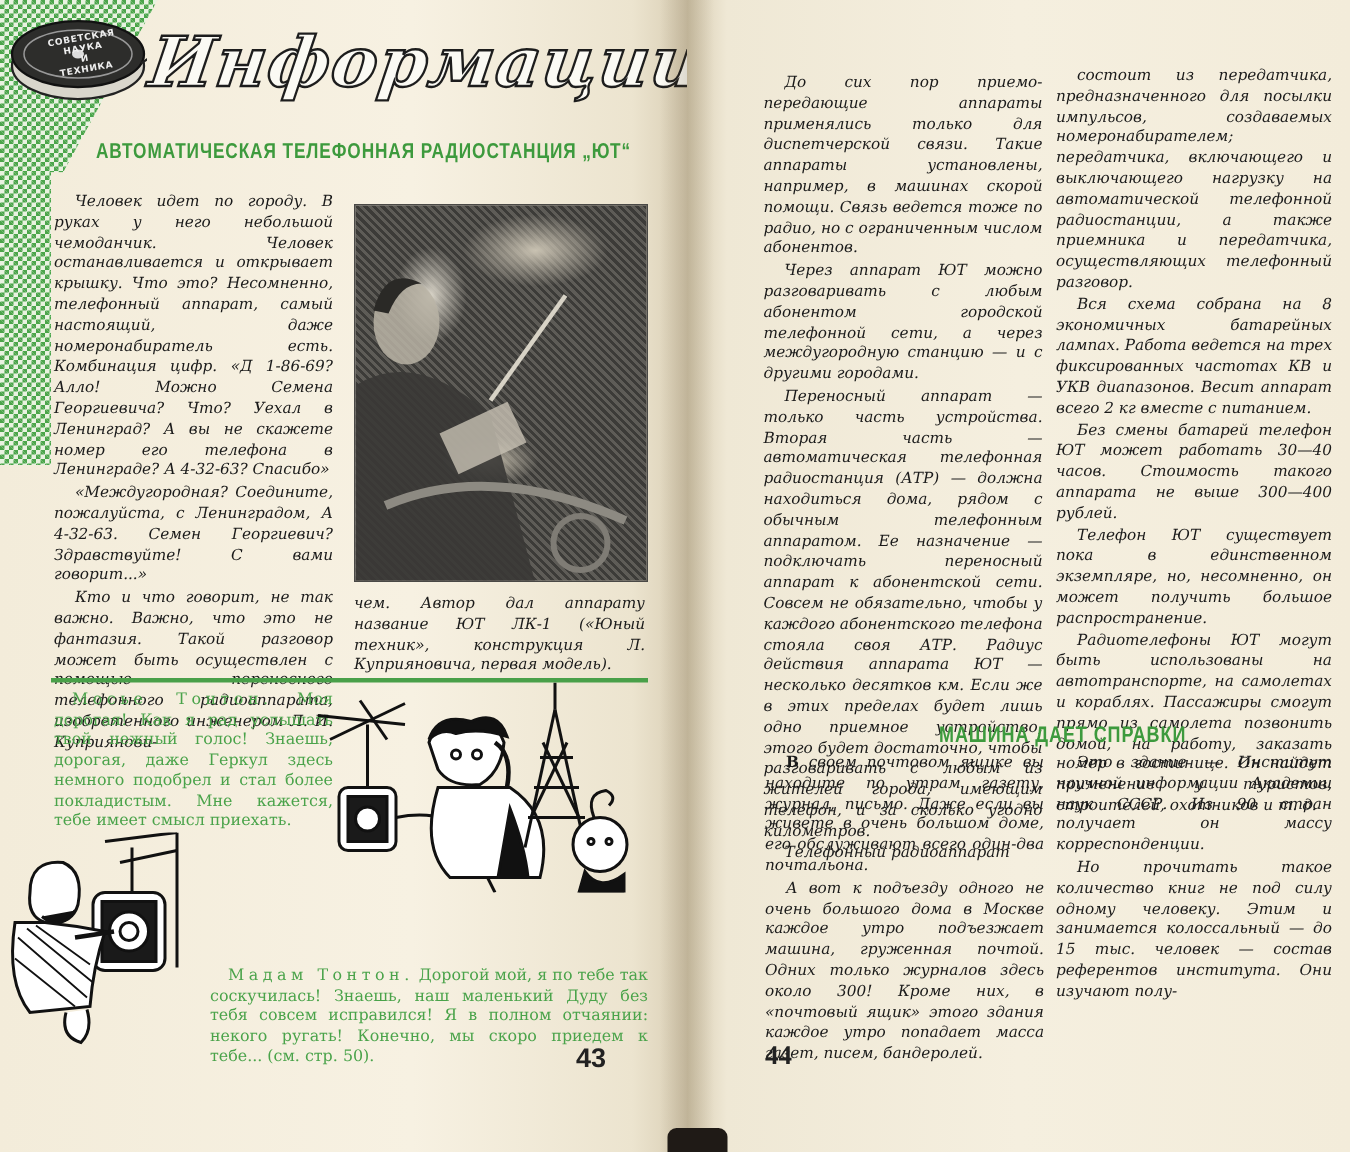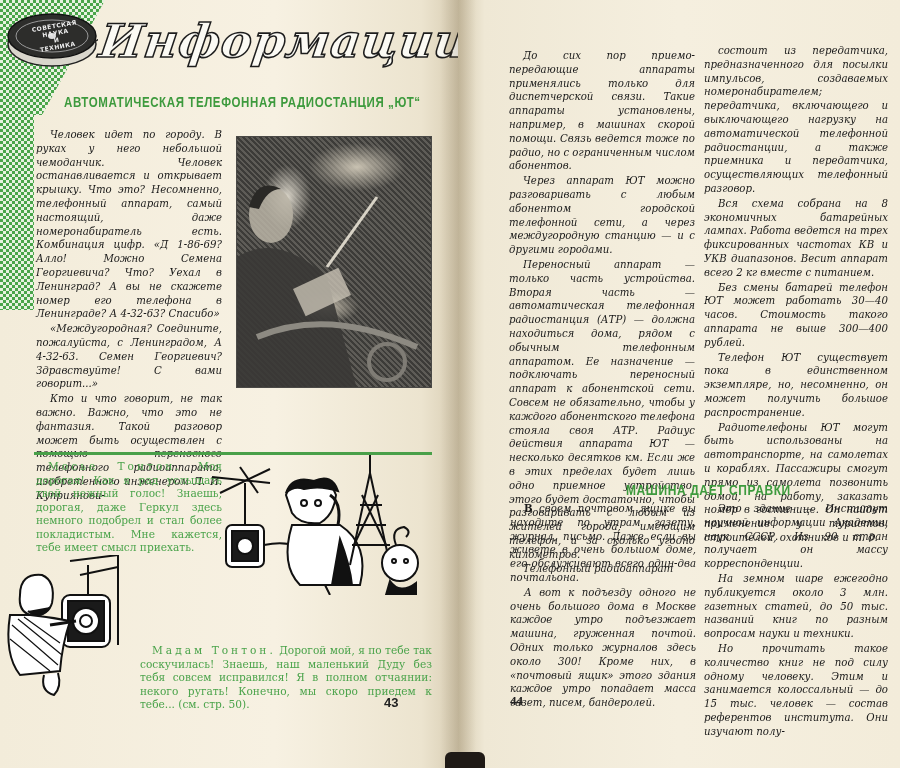--- a/index.html
+++ b/index.html
@@ -70,21 +70,21 @@
   .green-text { position: absolute; font-family: "DejaVu Serif", serif; color: #4aa34a; font-size: 10.6px;
     line-height: 13.5px; text-align: justify; }
   .green-text p { text-indent: 12px; }
   .spaced { letter-spacing: 3px; }
   .gt-1 { left: 36px; top: 460px; width: 186px; }
   .gt-2 { left: 140px; top: 612px; width: 292px; margin-top: 32px; }
 
   .cartoon-1 { position: absolute; left: 200px; top: 455px; width: 240px; height: 140px; }
   .cartoon-2 { position: absolute; left: 0px; top: 555px; width: 130px; height: 160px; }
 
-  .page-num { position: absolute; font-family: "Liberation Sans", sans-serif; font-weight: bold; font-size: 13px; color: #222; text-align: center; }
+  .page-num { position: absolute; font-family: "Liberation Sans", sans-serif; font-weight: bold; font-size: 18px; color: #222; text-align: center; }
   .pn-43 { left: 384px; top: 695px; }
   .pn-44 { left: 510px; top: 693px; font-family: Liberation Serif, serif; }
 </style>
 </head>
 <body>
 
 <div class="spread">
 
   <div class="page page-left">
     <div class="checker"></div>
@@ -121,20 +121,21 @@
         <ellipse cx="34" cy="78" rx="22" ry="28" fill="#b9b3a4" opacity="0.85"></ellipse>
         <path d="M12 70 Q20 40 44 52 Q30 52 22 72 Z" fill="#2a2926"></path>
         <path d="M0 120 Q40 95 90 140 L120 252 L0 252 Z" fill="#3a3936" opacity="0.9"></path>
         <line x1="90" y1="130" x2="140" y2="60" stroke="#d8d3c6" stroke-width="3"></line>
         <rect x="60" y="140" width="50" height="30" fill="#c8c2b4" opacity="0.8" transform="rotate(-25 85 155)"></rect>
         <path d="M20 200 Q90 170 180 210" stroke="#8d8a82" stroke-width="6" fill="none"></path>
         <circle cx="150" cy="225" r="18" fill="none" stroke="#7f7c75" stroke-width="4"></circle>
       </svg>
     </div>
 
+    <div class="col col-caption">чем. Автор дал аппарату название ЮТ ЛК-1 («Юный техник», конструкция Л. Куприяновича, первая модель).</div>
 
     <div class="green-rule rule-left"></div>
 
     <div class="green-text gt-1">
       <p><span class="spaced">Мосье Тонтон.</span> <span>Моя дорогая! Как я рад услышать твой нежный голос! Знаешь, дорогая, даже Геркул здесь немного подобрел и стал более покладистым. Мне кажется, тебе имеет смысл приехать.</span></p>
     </div>
 
     <div class="cartoon-1">
       <svg width="240" height="140" viewBox="0 0 240 140">
         <g stroke="#111" stroke-width="2" fill="none">
@@ -217,21 +218,20 @@
 
   <div class="headline-green hl-right">МАШИНА ДАЕТ СПРАВКИ</div>
 
   <div class="col col-r1-b">
     <p><span class="dropcap-bold">В</span><span> своем почтовом ящике вы находите по утрам газету, журнал, письмо. Даже если вы живете в очень большом доме, его обслуживают всего один-два почтальона.</span></p>
     <p>А вот к подъезду одного не очень большого дома в Москве каждое утро подъезжает машина, груженная почтой. Одних только журналов здесь около 300! Кроме них, в «почтовый ящик» этого здания каждое утро попадает масса газет, писем, бандеролей.</p>
   </div>
 
   <div class="col col-r2-b">
     <p>Это здание — Институт научной информации Академии наук СССР. Из 90 стран получает он массу корреспонденции.</p>
-    <p>На земном шаре ежегодно публикуется около 3 млн. газетных статей, до 50 тыс. названий книг по разным вопросам науки и техники.</p>
     <p>Но прочитать такое количество книг не под силу одному человеку. Этим и занимается колоссальный — до 15 тыс. человек — состав референтов института. Они изучают полу-</p>
   </div>
 
   <div class="page-num pn-44">44</div>
 
   <div class="gutter-shadow"></div>
   <div class="bottom-dark"></div>
 </div>
 
 </body></html>

